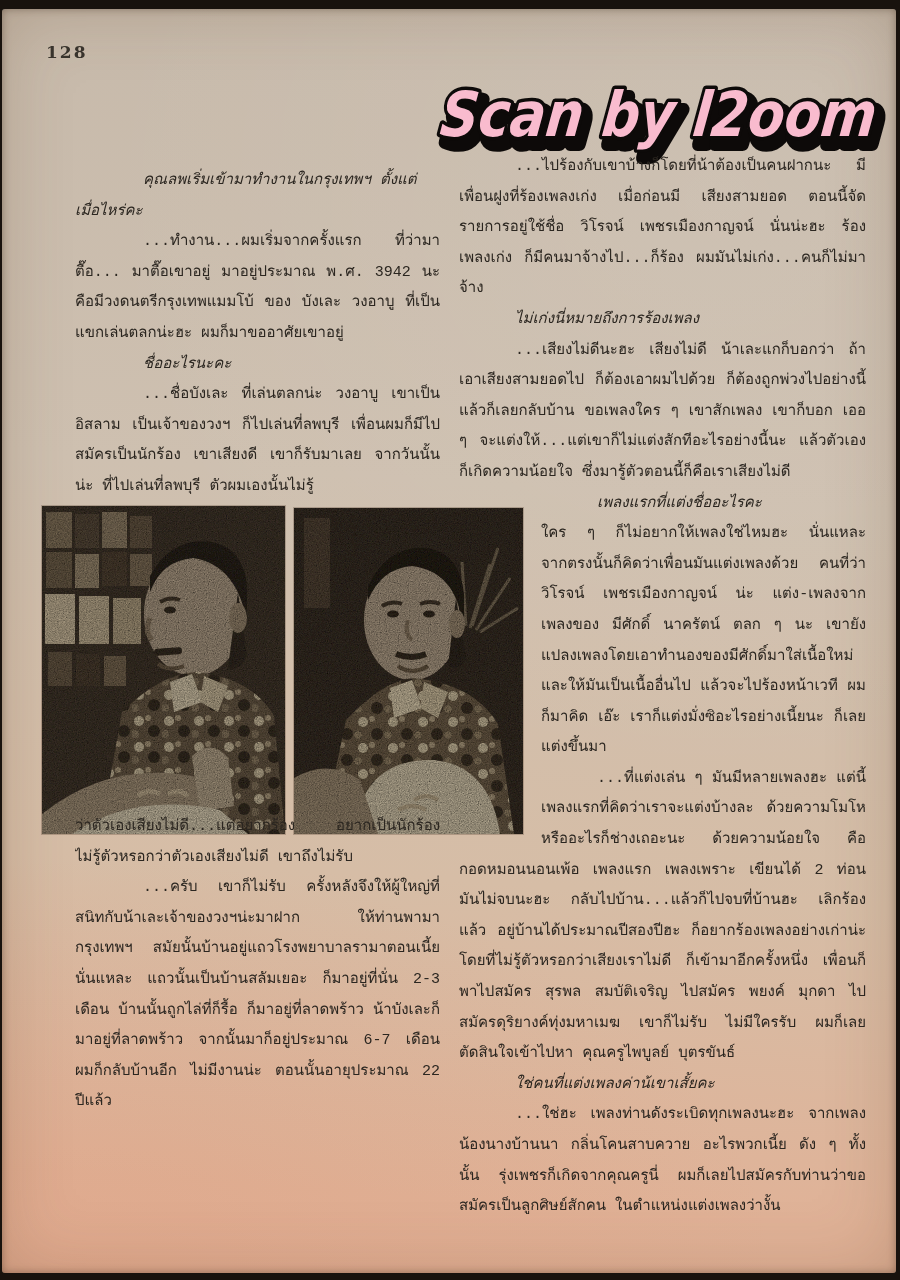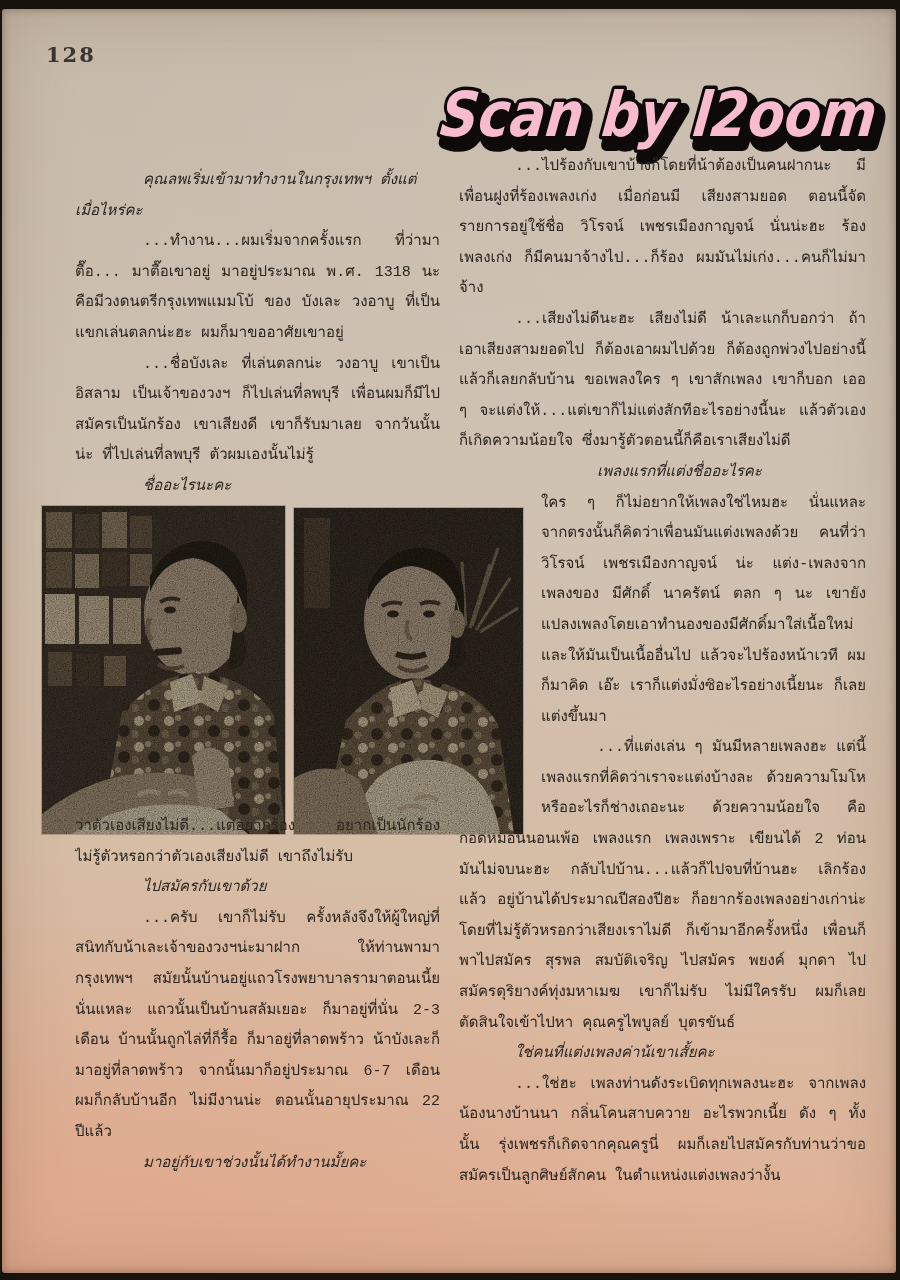--- a/index.html
+++ b/index.html
@@ -17,21 +17,21 @@
       radial-gradient(140% 60% at 10% 100%, rgba(214,130,96,0.18), rgba(214,130,96,0) 55%),
       linear-gradient(184deg,#c6b9aa 0%,#cec0b0 38%,#d6bda6 68%,#e0b297 92%,#e3b298 100%);
     box-shadow:
       inset 0 0 70px rgba(96,62,38,0.22),
       inset 0 0 9px rgba(43,26,14,0.38);
   }
   
   .pagenum{
     position:absolute;left:46px;top:42px;
     font-family:"DejaVu Serif","Liberation Serif",serif;
-    font-weight:bold;font-size:21px;letter-spacing:2px;color:#39342d;
+    font-weight:bold;font-size:17px;letter-spacing:2px;color:#39342d;
   }
   
   .watermark{position:absolute;left:406px;top:66px;width:474px;height:104px;overflow:visible;}
   .wm-back{
     font-family:"DejaVu Sans","Liberation Sans",sans-serif;
     font-weight:bold;font-style:italic;font-size:62px;
     fill:#0d0a09;stroke:#0d0a09;stroke-width:14;stroke-linejoin:round;
   }
   .wm-front{
     font-family:"DejaVu Sans","Liberation Sans",sans-serif;
@@ -69,27 +69,28 @@
 
 <svg class="watermark" viewBox="0 0 474 104" aria-hidden="true">
   <g transform="skewX(-6)">
     <text class="wm-back" x="46" y="78" textLength="436" lengthAdjust="spacingAndGlyphs">Scan by l2oom</text>
     <text class="wm-front" x="40" y="70" textLength="436" lengthAdjust="spacingAndGlyphs">Scan by l2oom</text>
   </g>
 </svg>
 
 <div class="col col-left-top">
     <p class="para question">คุณลพเริ่มเข้ามาทำงานในกรุงเทพฯ ตั้งแต่เมื่อไหร่คะ</p>
-    <p class="para answer">...ทำงาน...ผมเริ่มจากครั้งแรก ที่ว่ามาตื๊อ... มาตื๊อเขาอยู่ มาอยู่ประมาณ พ.ศ. 1318 นะ คือมีวงดนตรีกรุงเทพแมมโบ้ ของ บังเละ วงอาบู ที่เป็นแขกเล่นตลกน่ะฮะ ผมก็มาขออาศัยเขาอยู่</p>
+    <p class="para answer">...ทำงาน...ผมเริ่มจากครั้งแรก ที่ว่ามาตื๊อ... มาตื๊อเขาอยู่ มาอยู่ประมาณ พ.ศ. 3942 นะ คือมีวงดนตรีกรุงเทพแมมโบ้ ของ บังเละ วงอาบู ที่เป็นแขกเล่นตลกน่ะฮะ ผมก็มาขออาศัยเขาอยู่</p>
+    <p class="para question">ชื่ออะไรนะคะ</p>
     <p class="para answer">...ชื่อบังเละ ที่เล่นตลกน่ะ วงอาบู เขาเป็นอิสลาม เป็นเจ้าของวงฯ ก็ไปเล่นที่ลพบุรี เพื่อนผมก็มีไปสมัครเป็นนักร้อง เขาเสียงดี เขาก็รับมาเลย จากวันนั้นน่ะ ที่ไปเล่นที่ลพบุรี ตัวผมเองนั้นไม่รู้</p>
-    <p class="para question">ชื่ออะไรนะคะ</p>
   </div>
 
 <div class="col col-right">
     <p class="para answer">...ไปร้องกับเขาบ้างก็โดยที่น้าต้องเป็นคนฝากนะ มีเพื่อนฝูงที่ร้องเพลงเก่ง เมื่อก่อนมี เสียงสามยอด ตอนนี้จัดรายการอยู่ใช้ชื่อ วิโรจน์ เพชรเมืองกาญจน์ นั่นน่ะฮะ ร้องเพลงเก่ง ก็มีคนมาจ้างไป...ก็ร้อง ผมมันไม่เก่ง...คนก็ไม่มาจ้าง</p>
+    <p class="para question">ไม่เก่งนี่หมายถึงการร้องเพลง</p>
     <p class="para answer">...เสียงไม่ดีนะฮะ เสียงไม่ดี น้าเละแกก็บอกว่า ถ้าเอาเสียงสามยอดไป ก็ต้องเอาผมไปด้วย ก็ต้องถูกพ่วงไปอย่างนี้ แล้วก็เลยกลับบ้าน ขอเพลงใคร ๆ เขาสักเพลง เขาก็บอก เออ ๆ จะแต่งให้...แต่เขาก็ไม่แต่งสักทีอะไรอย่างนี้นะ แล้วตัวเองก็เกิดความน้อยใจ ซึ่งมารู้ตัวตอนนี้ก็คือเราเสียงไม่ดี</p>
     <div class="photo-carveout"></div>
     <p class="para question">เพลงแรกที่แต่งชื่ออะไรคะ</p>
     <p class="para answer-continued">ใคร ๆ ก็ไม่อยากให้เพลงใช่ไหมฮะ นั่นแหละ จากตรงนั้นก็คิดว่าเพื่อนมันแต่งเพลงด้วย คนที่ว่าวิโรจน์ เพชรเมืองกาญจน์ น่ะ แต่ง-เพลงจากเพลงของ มีศักดิ์ นาครัตน์ ตลก ๆ นะ เขายังแปลงเพลงโดยเอาทำนองของมีศักดิ์มาใส่เนื้อใหม่ และให้มันเป็นเนื้ออื่นไป แล้วจะไปร้องหน้าเวที ผมก็มาคิด เอ๊ะ เราก็แต่งมั่งซิอะไรอย่างเนี้ยนะ ก็เลยแต่งขึ้นมา</p>
     <p class="para answer">...ที่แต่งเล่น ๆ มันมีหลายเพลงฮะ แต่นี้เพลงแรกที่คิดว่าเราจะแต่งบ้างละ ด้วยความโมโหหรืออะไรก็ช่างเถอะนะ ด้วยความน้อยใจ คือ กอดหมอนนอนเพ้อ เพลงแรก เพลงเพราะ เขียนได้ 2 ท่อน มันไม่จบนะฮะ กลับไปบ้าน...แล้วก็ไปจบที่บ้านฮะ เลิกร้องแล้ว อยู่บ้านได้ประมาณปีสองปีฮะ ก็อยากร้องเพลงอย่างเก่าน่ะ โดยที่ไม่รู้ตัวหรอกว่าเสียงเราไม่ดี ก็เข้ามาอีกครั้งหนึ่ง เพื่อนก็พาไปสมัคร สุรพล สมบัติเจริญ ไปสมัคร พยงค์ มุกดา ไปสมัครดุริยางค์ทุ่งมหาเมฆ เขาก็ไม่รับ ไม่มีใครรับ ผมก็เลยตัดสินใจเข้าไปหา คุณครูไพบูลย์ บุตรขันธ์</p>
     <p class="para question">ใช่คนที่แต่งเพลงค่าน้เขาเสั้ยคะ</p>
     <p class="para answer">...ใช่ฮะ เพลงท่านดังระเบิดทุกเพลงนะฮะ จากเพลงน้องนางบ้านนา กลิ่นโคนสาบควาย อะไรพวกเนี้ย ดัง ๆ ทั้งนั้น รุ่งเพชรก็เกิดจากคุณครูนี่ ผมก็เลยไปสมัครกับท่านว่าขอสมัครเป็นลูกศิษย์สักคน ในตำแหน่งแต่งเพลงว่างั้น</p>
   </div>
 
 <div class="photo photo-1" title="portrait photo: balding man with mustache in patterned shirt, profile view, wall of small pictures behind">
@@ -202,16 +203,14 @@
 
       <path d="M60 326 Q68 250 140 252 Q196 258 206 326 Z" fill="#d6c9ad"></path>
       <path d="M0 326 L0 270 Q34 250 66 272 L84 326 Z" fill="#a08e75"></path>
       <path d="M120 292 q12 -8 24 0 m-40 10 q14 -8 28 0" stroke="#c0ae8f" stroke-width="4" fill="none"></path>
     </g>
   </svg>
 </div>
 
 <div class="col col-left-bottom">
     <p class="para answer-continued">ว่าตัวเองเสียงไม่ดี...แต่อยากร้อง อยากเป็นนักร้อง ไม่รู้ตัวหรอกว่าตัวเองเสียงไม่ดี เขาถึงไม่รับ</p>
-    <p class="para question">ไปสมัครกับเขาด้วย</p>
     <p class="para answer">...ครับ เขาก็ไม่รับ ครั้งหลังจึงให้ผู้ใหญ่ที่สนิทกับน้าเละเจ้าของวงฯน่ะมาฝาก ให้ท่านพามากรุงเทพฯ สมัยนั้นบ้านอยู่แถวโรงพยาบาลรามาตอนเนี้ยนั่นแหละ แถวนั้นเป็นบ้านสลัมเยอะ ก็มาอยู่ที่นั่น 2-3 เดือน บ้านนั้นถูกไล่ที่ก็รื้อ ก็มาอยู่ที่ลาดพร้าว น้าบังเละก็มาอยู่ที่ลาดพร้าว จากนั้นมาก็อยู่ประมาณ 6-7 เดือน ผมก็กลับบ้านอีก ไม่มีงานน่ะ ตอนนั้นอายุประมาณ 22 ปีแล้ว</p>
-    <p class="para question">มาอยู่กับเขาช่วงนั้นได้ทำงานมั้ยคะ</p>
   </div>
 
 </body></html>

